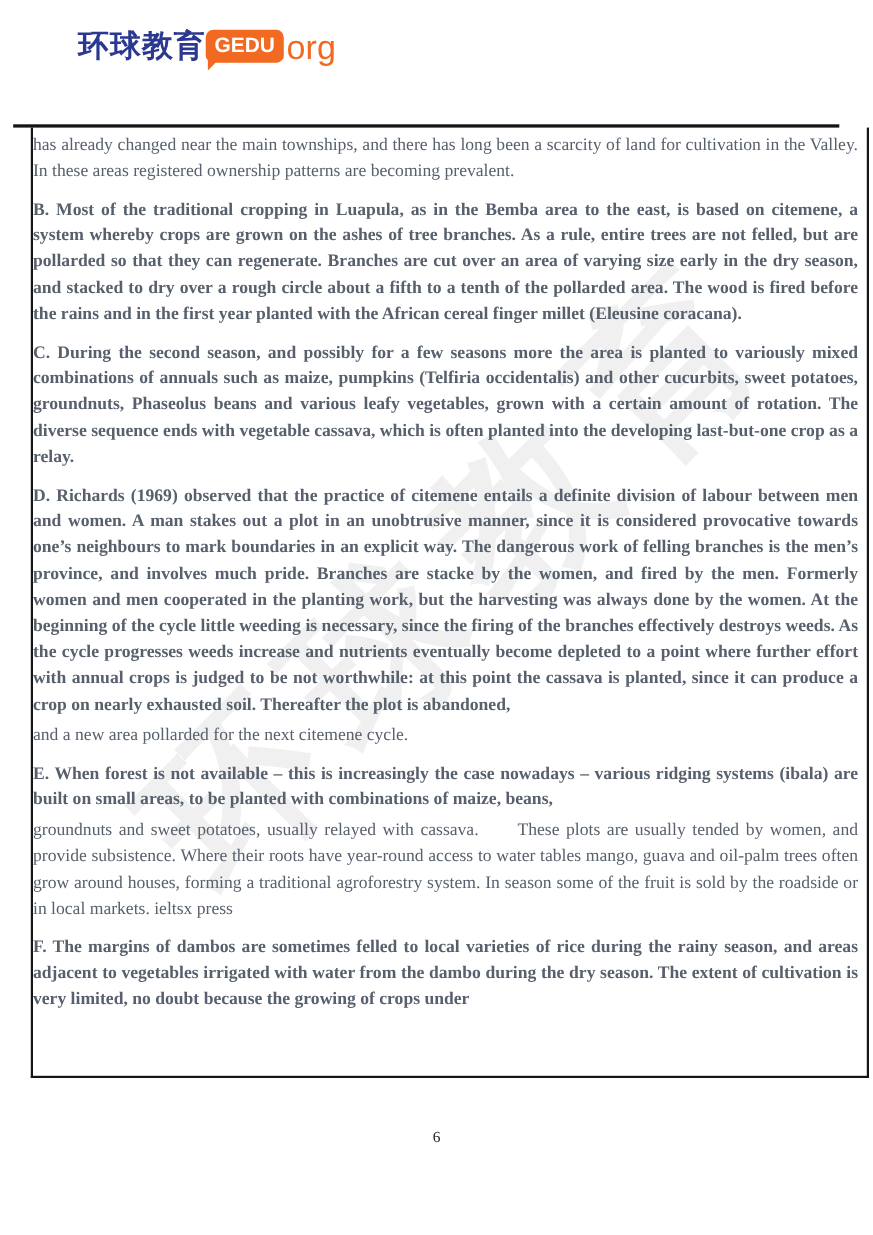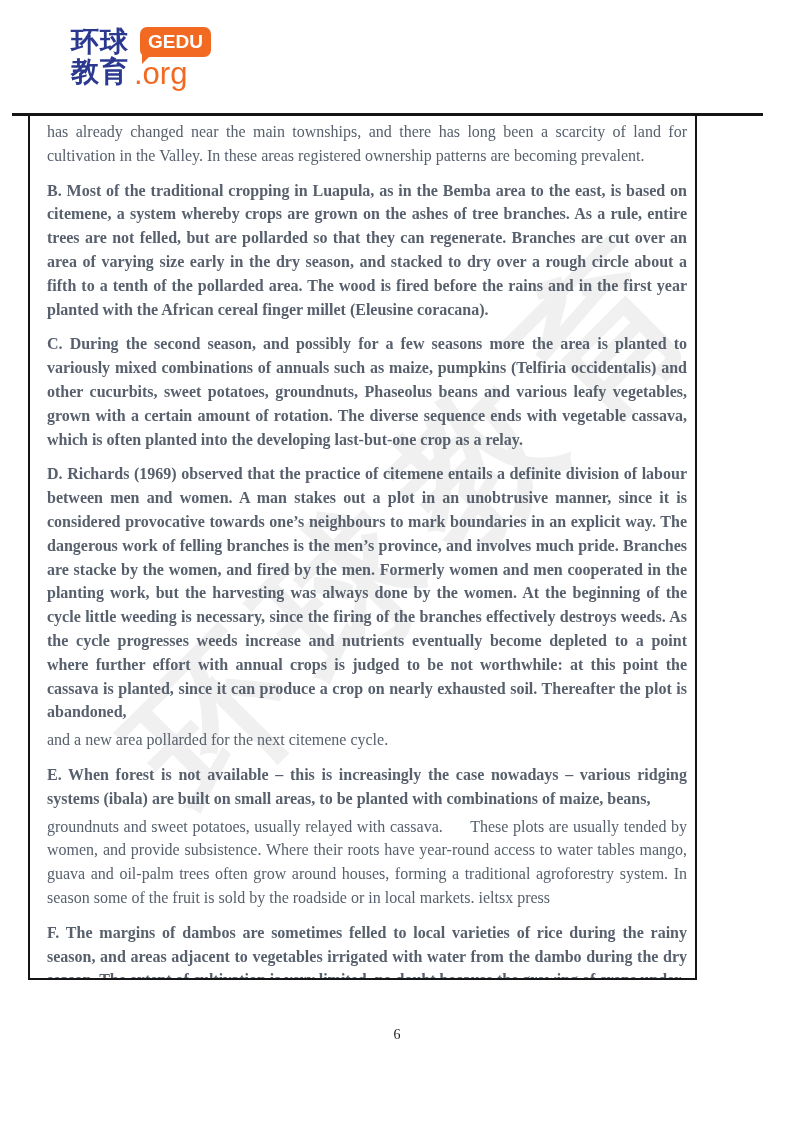--- a/index.html
+++ b/index.html
@@ -25,32 +25,32 @@
     position: absolute;
     left: 71px;
     top: 27px;
     display: flex;
     align-items: flex-start;
     font-family: "Liberation Sans", sans-serif;
     z-index: 3;
   }
   .logo-cn {
     display: flex;
-    flex-direction: column;
+    flex-direction: row;
     color: var(--blue);
     font-weight: bold;
     font-size: 28px;
     line-height: 30px;
     letter-spacing: 1px;
   }
   .logo-right {
     display: flex;
-    flex-direction: column;
+    flex-direction: row;
     align-items: flex-start;
-    margin-left: 11px;
+    margin-left: 0;
   }
   .logo-bubble {
     position: relative;
     background: var(--orange);
     color: #ffffff;
     font-weight: bold;
     font-size: 19px;
     line-height: 19px;
     padding: 5px 8px 6px 8px;
     border-radius: 7px;
@@ -80,25 +80,25 @@
     top: 113px;
     width: 751px;
     height: 3px;
     background: var(--ink);
     z-index: 2;
   }
   .passage-box {
     position: absolute;
     left: 28px;
     top: 116px;
-    width: 669px;
+    width: 762px;
     height: 864px;
     border: 2px solid var(--ink);
     border-top: none;
-    padding: 4px 8px 0 17px;
+    padding: 4px 8px 0 0;
     overflow: hidden;
     background: transparent;
     z-index: 2;
   }
   .para {
     text-align: justify;
     font-size: 16px;
     line-height: 23.8px;
     color: var(--body-text);
   }

